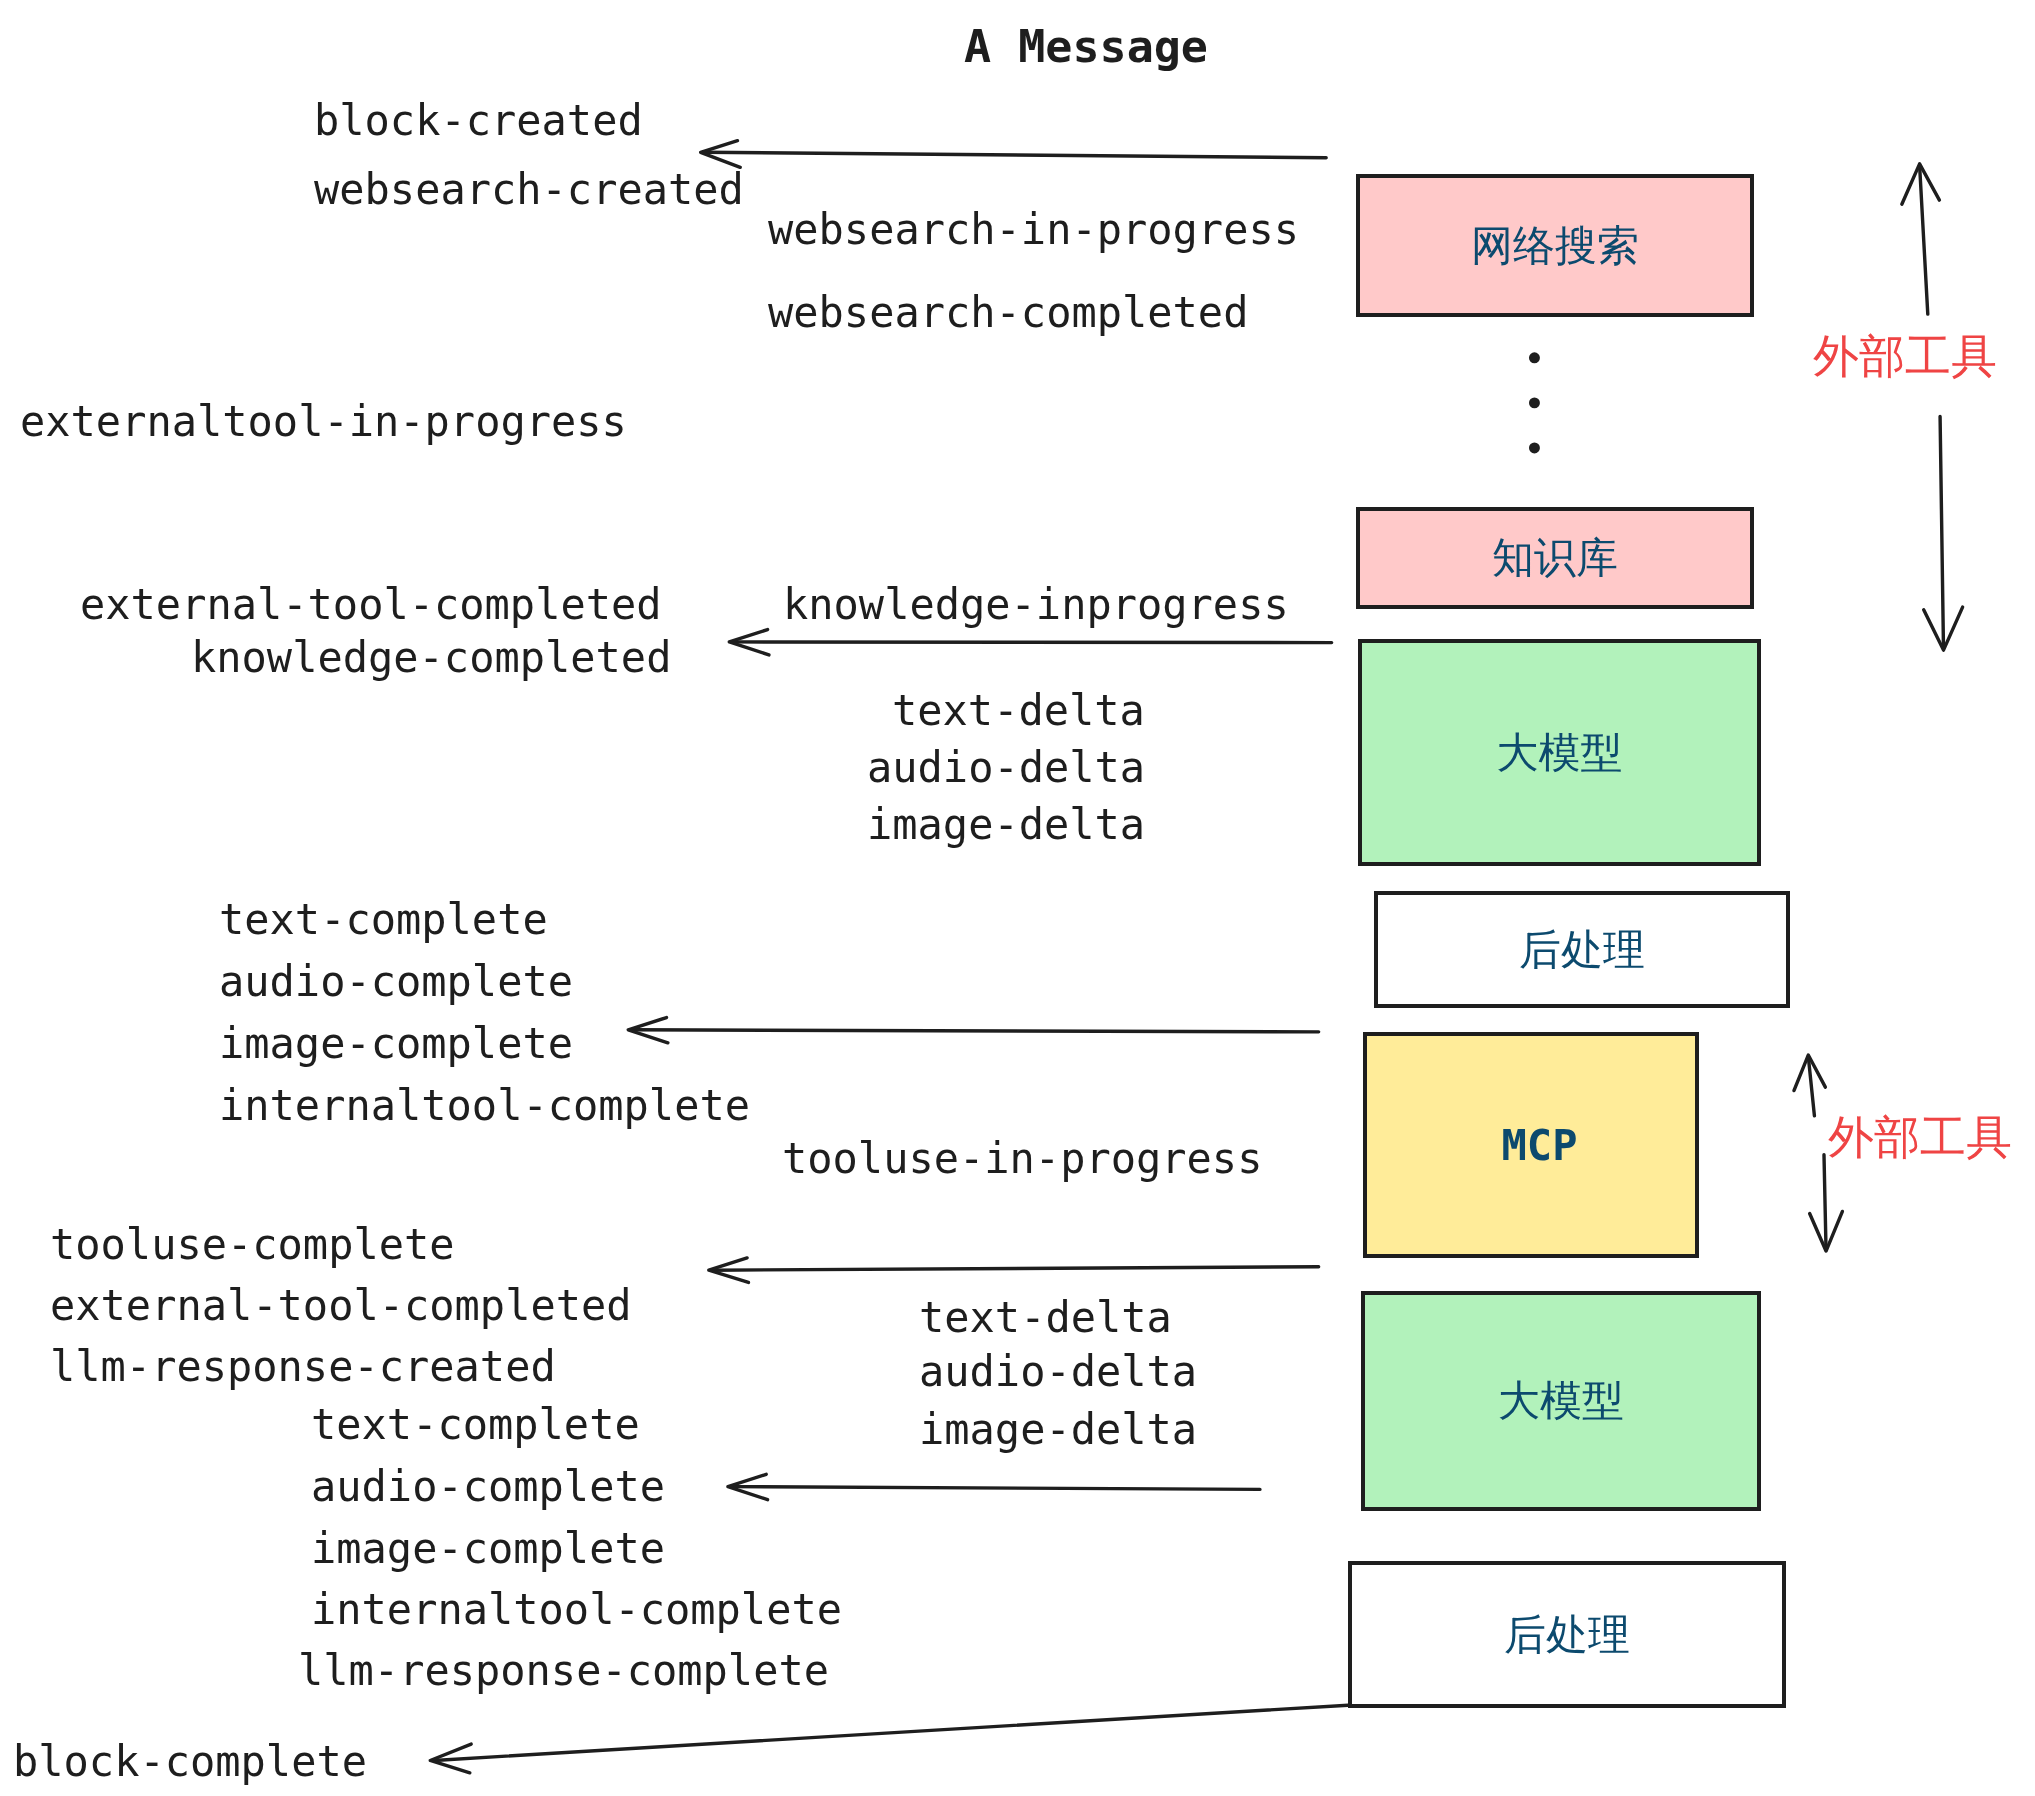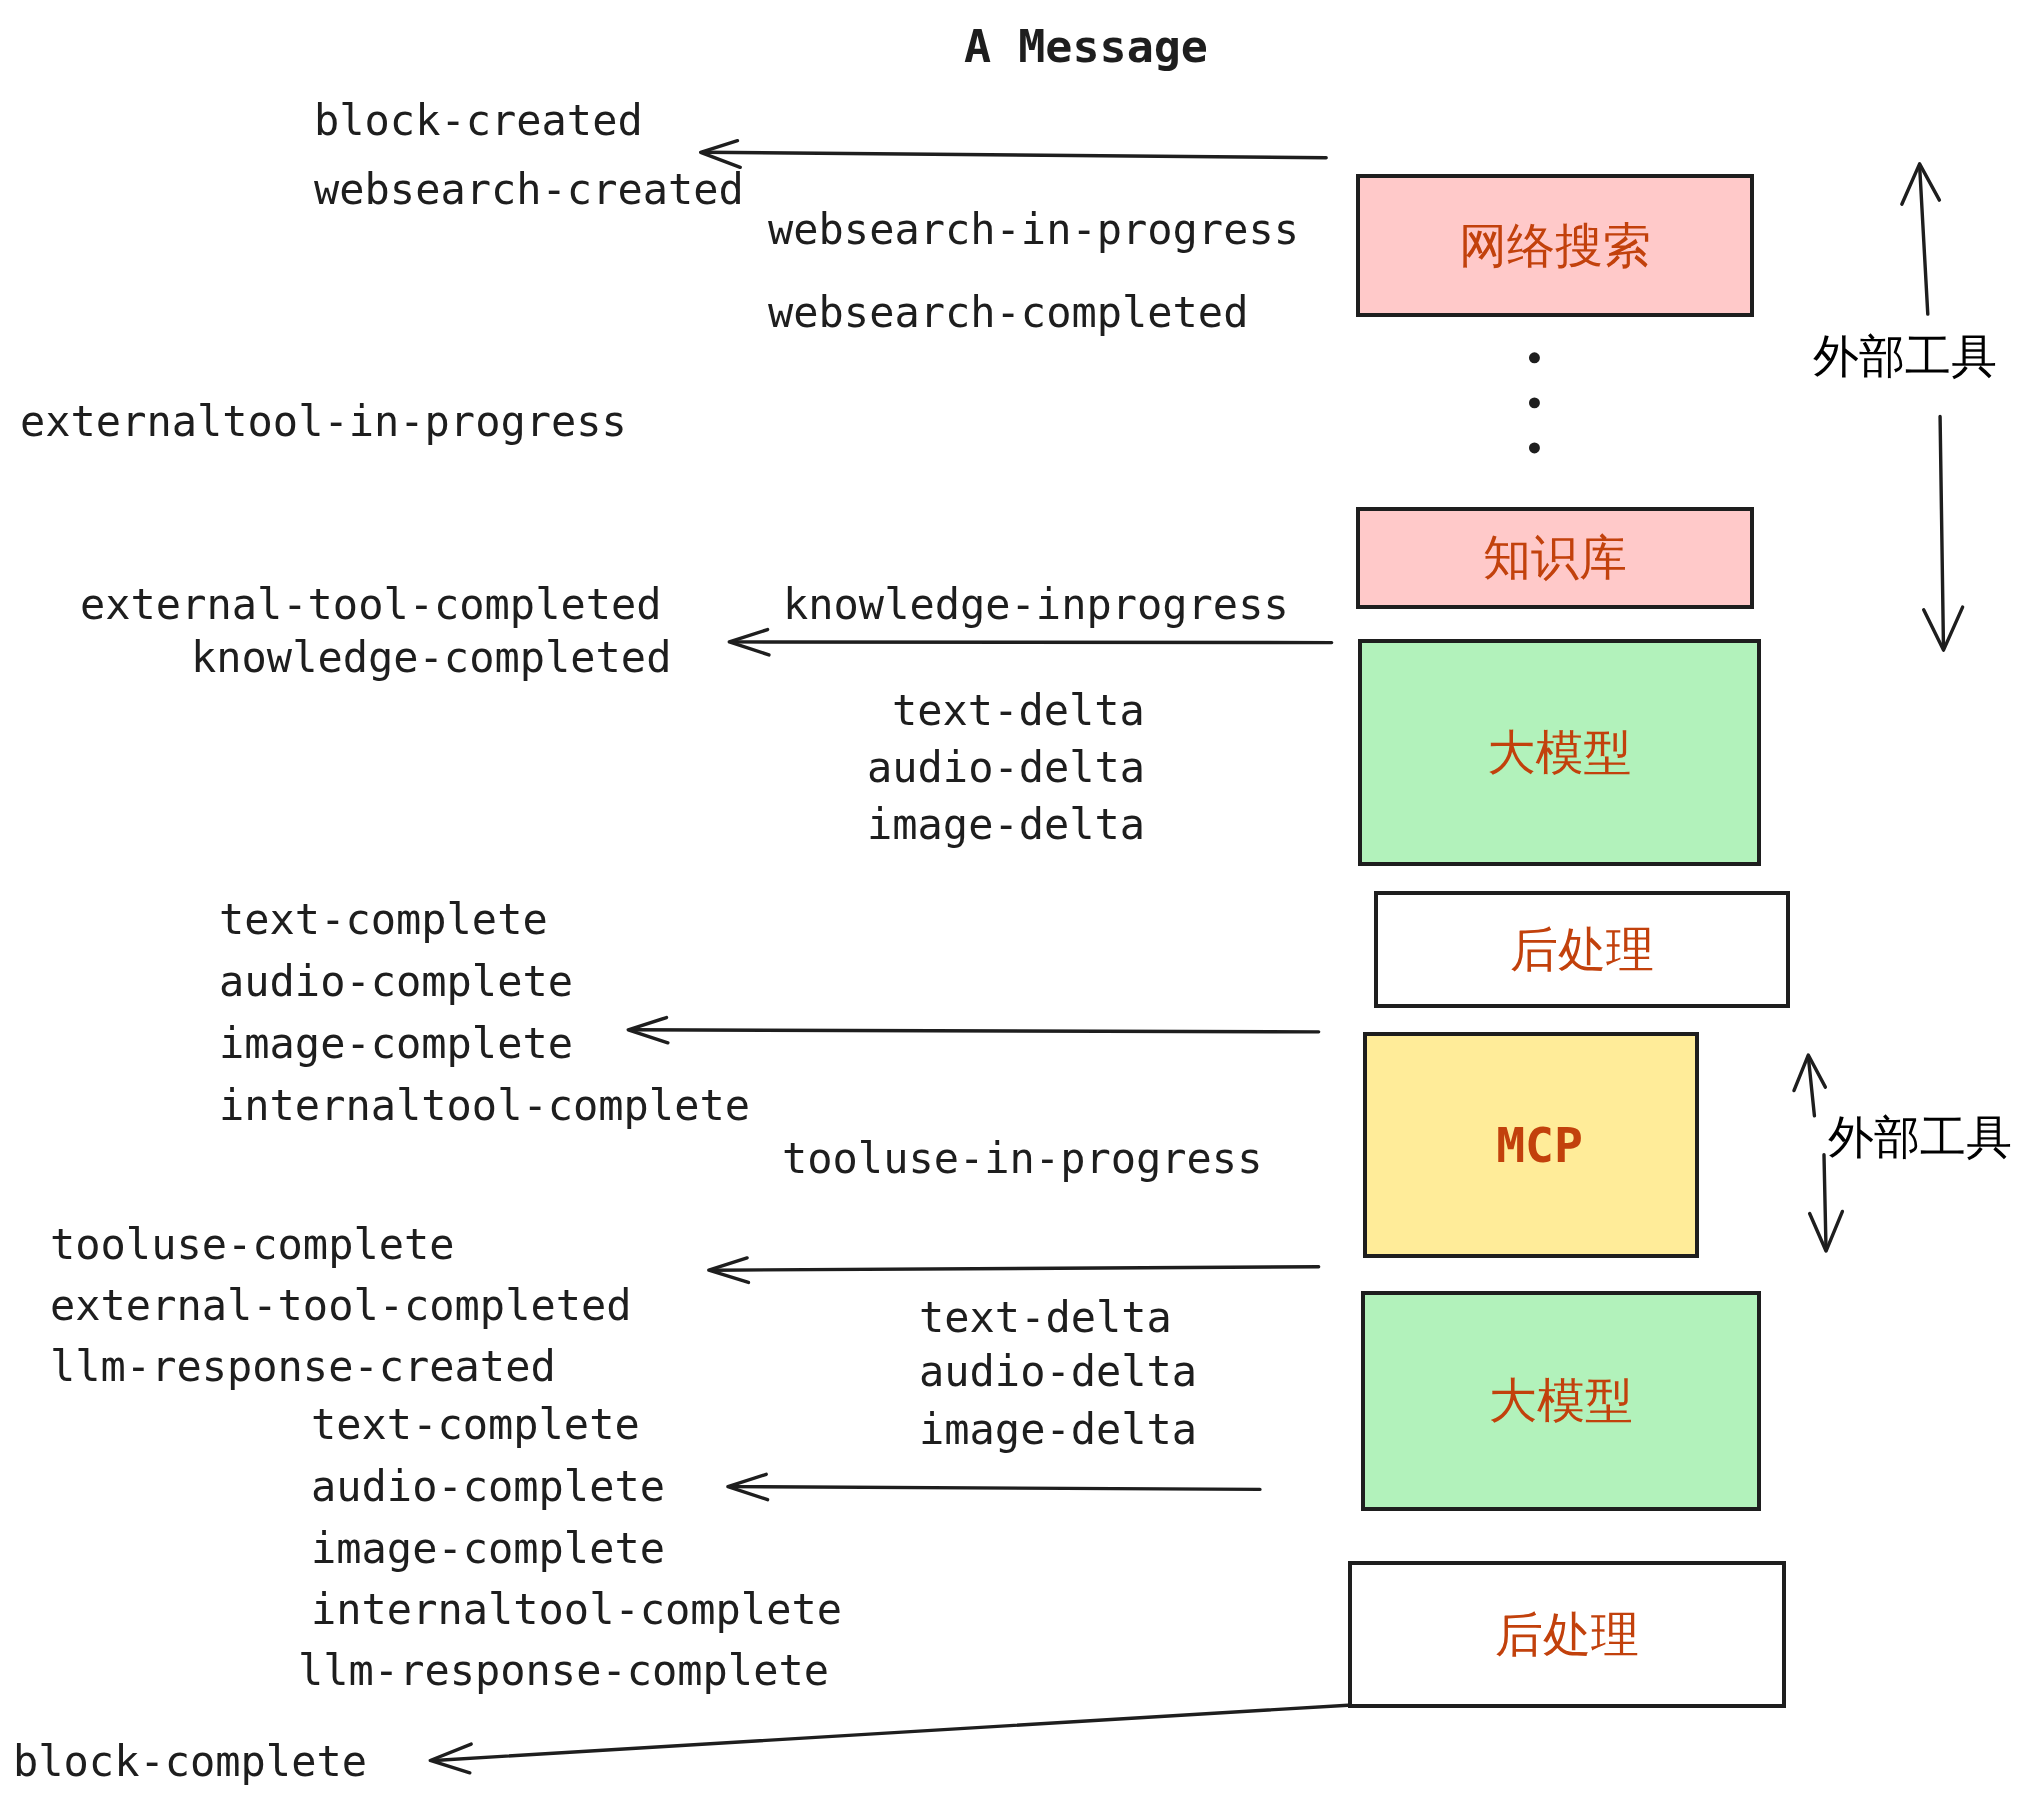--- a/index.html
+++ b/index.html
@@ -47,34 +47,34 @@
   }
   .node-box {
     position: absolute;
     box-sizing: border-box;
     border: 4.1px solid #1e1e1e;
     display: flex;
     align-items: center;
     justify-content: center;
   }
   .node-box .box-label {
-    font-size: 48px;
-    white-space: nowrap;
-    color: #c2410c;
+    font-size: 42px;
+    white-space: nowrap;
+    color: #0c4a6e;
   }
   .node-box .box-label.mono {
     font-family: "DejaVu Sans Mono", "Liberation Mono", monospace;
     font-weight: bold;
   }
   .side-label {
     position: absolute;
     transform: translateY(-50%);
     font-size: 46px;
     white-space: nowrap;
-    color: #000000;
+    color: #ef4444;
   }
 </style>
 </head>
 <body>
 
 <div id="canvas">
 
   <div class="diagram-title">A Message</div>
 
   <div id="event-labels">

